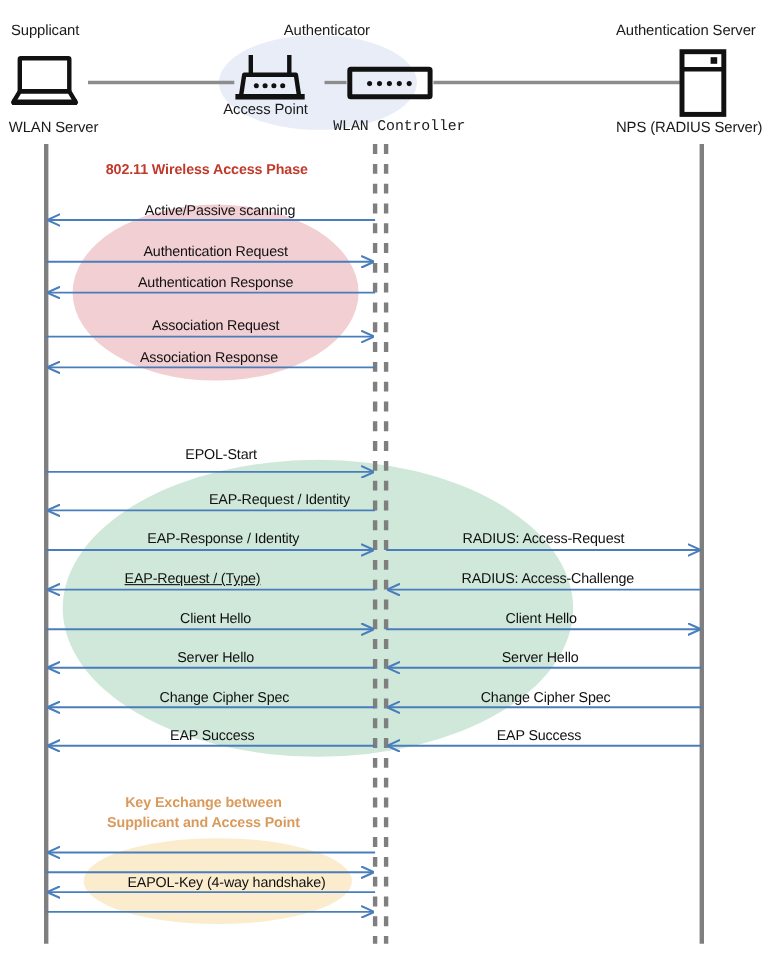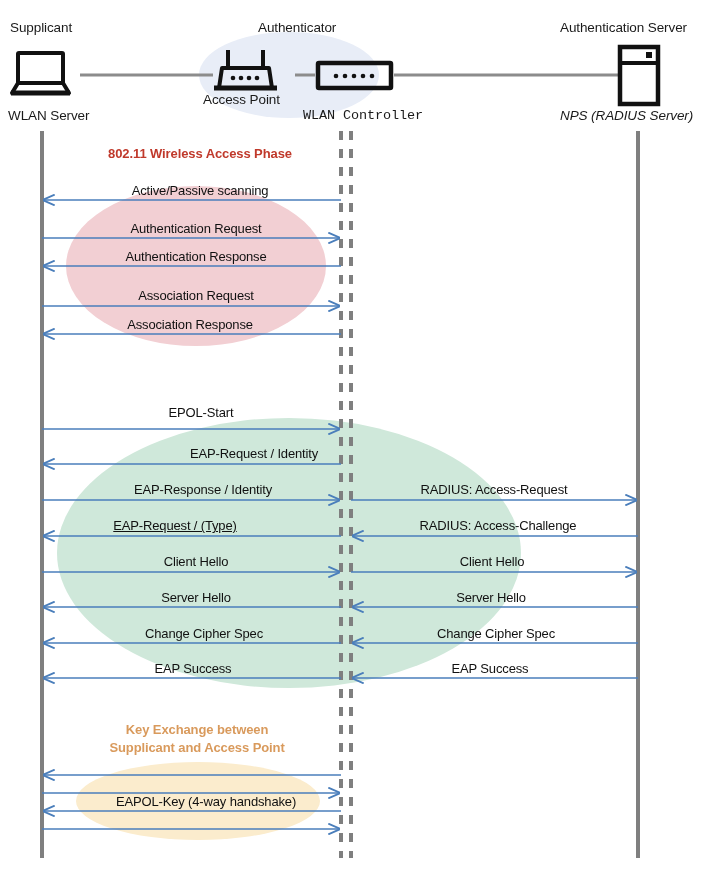--- a/index.html
+++ b/index.html
@@ -39,21 +39,20 @@
     white-space: nowrap;
     letter-spacing: -0.1px;
   }
   .phase-title {
     position: absolute;
     font-size: 13px;
     font-weight: 600;
     white-space: nowrap;
     text-align: center;
     letter-spacing: -0.1px;
-    padding-left: 12px;
   }
   .phase-title.two-line {
     line-height: 18px;
   }
   .msg-label {
     position: absolute;
     font-size: 13px;
     color: #111111;
     white-space: nowrap;
     text-align: center;
@@ -164,21 +163,21 @@
     </g>
   </svg>
 
   <div class="node-title" style="left:10px;  top:20px;">Supplicant</div>
   <div class="node-title" style="left:258px; top:20px;">Authenticator</div>
   <div class="node-title" style="left:560px; top:20px;">Authentication Server</div>
 
   <div class="node-sub" style="left:8px;   top:108px;">WLAN Server</div>
   <div class="node-sub" style="left:203px; top:92px;">Access Point</div>
   <div class="node-sub" style="left:303px; top:108px;font-family:Liberation Mono, monospace;">WLAN Controller</div>
-  <div class="node-sub" style="left:560px; top:108px;font-style:italic;">NPS (RADIUS Server)</div>
+  <div class="node-sub" style="left:560px; top:108px;">NPS (RADIUS Server)</div>
 
   <div class="phase-title" style="left:0px; top:146px; width:376px; color:#c0392b;">802.11 Wireless Access Phase</div>
   <div class="phase-title two-line" style="left:0px; top:739px; width:370px; color:#d99a5c;">Supplicant and Access Point</div>
   <div class="phase-title two-line" style="left:0px; top:721px; width:370px; color:#d99a5c;">Key Exchange between</div>
 
   <div class="msg-label" style="left:200px; top:183px;">Active/Passive scanning</div>
   <div class="msg-label" style="left:196px; top:221px;">Authentication Request</div>
   <div class="msg-label" style="left:196px; top:249px;">Authentication Response</div>
   <div class="msg-label" style="left:196px; top:288px;">Association Request</div>
   <div class="msg-label" style="left:190px; top:317px;">Association Response</div>

